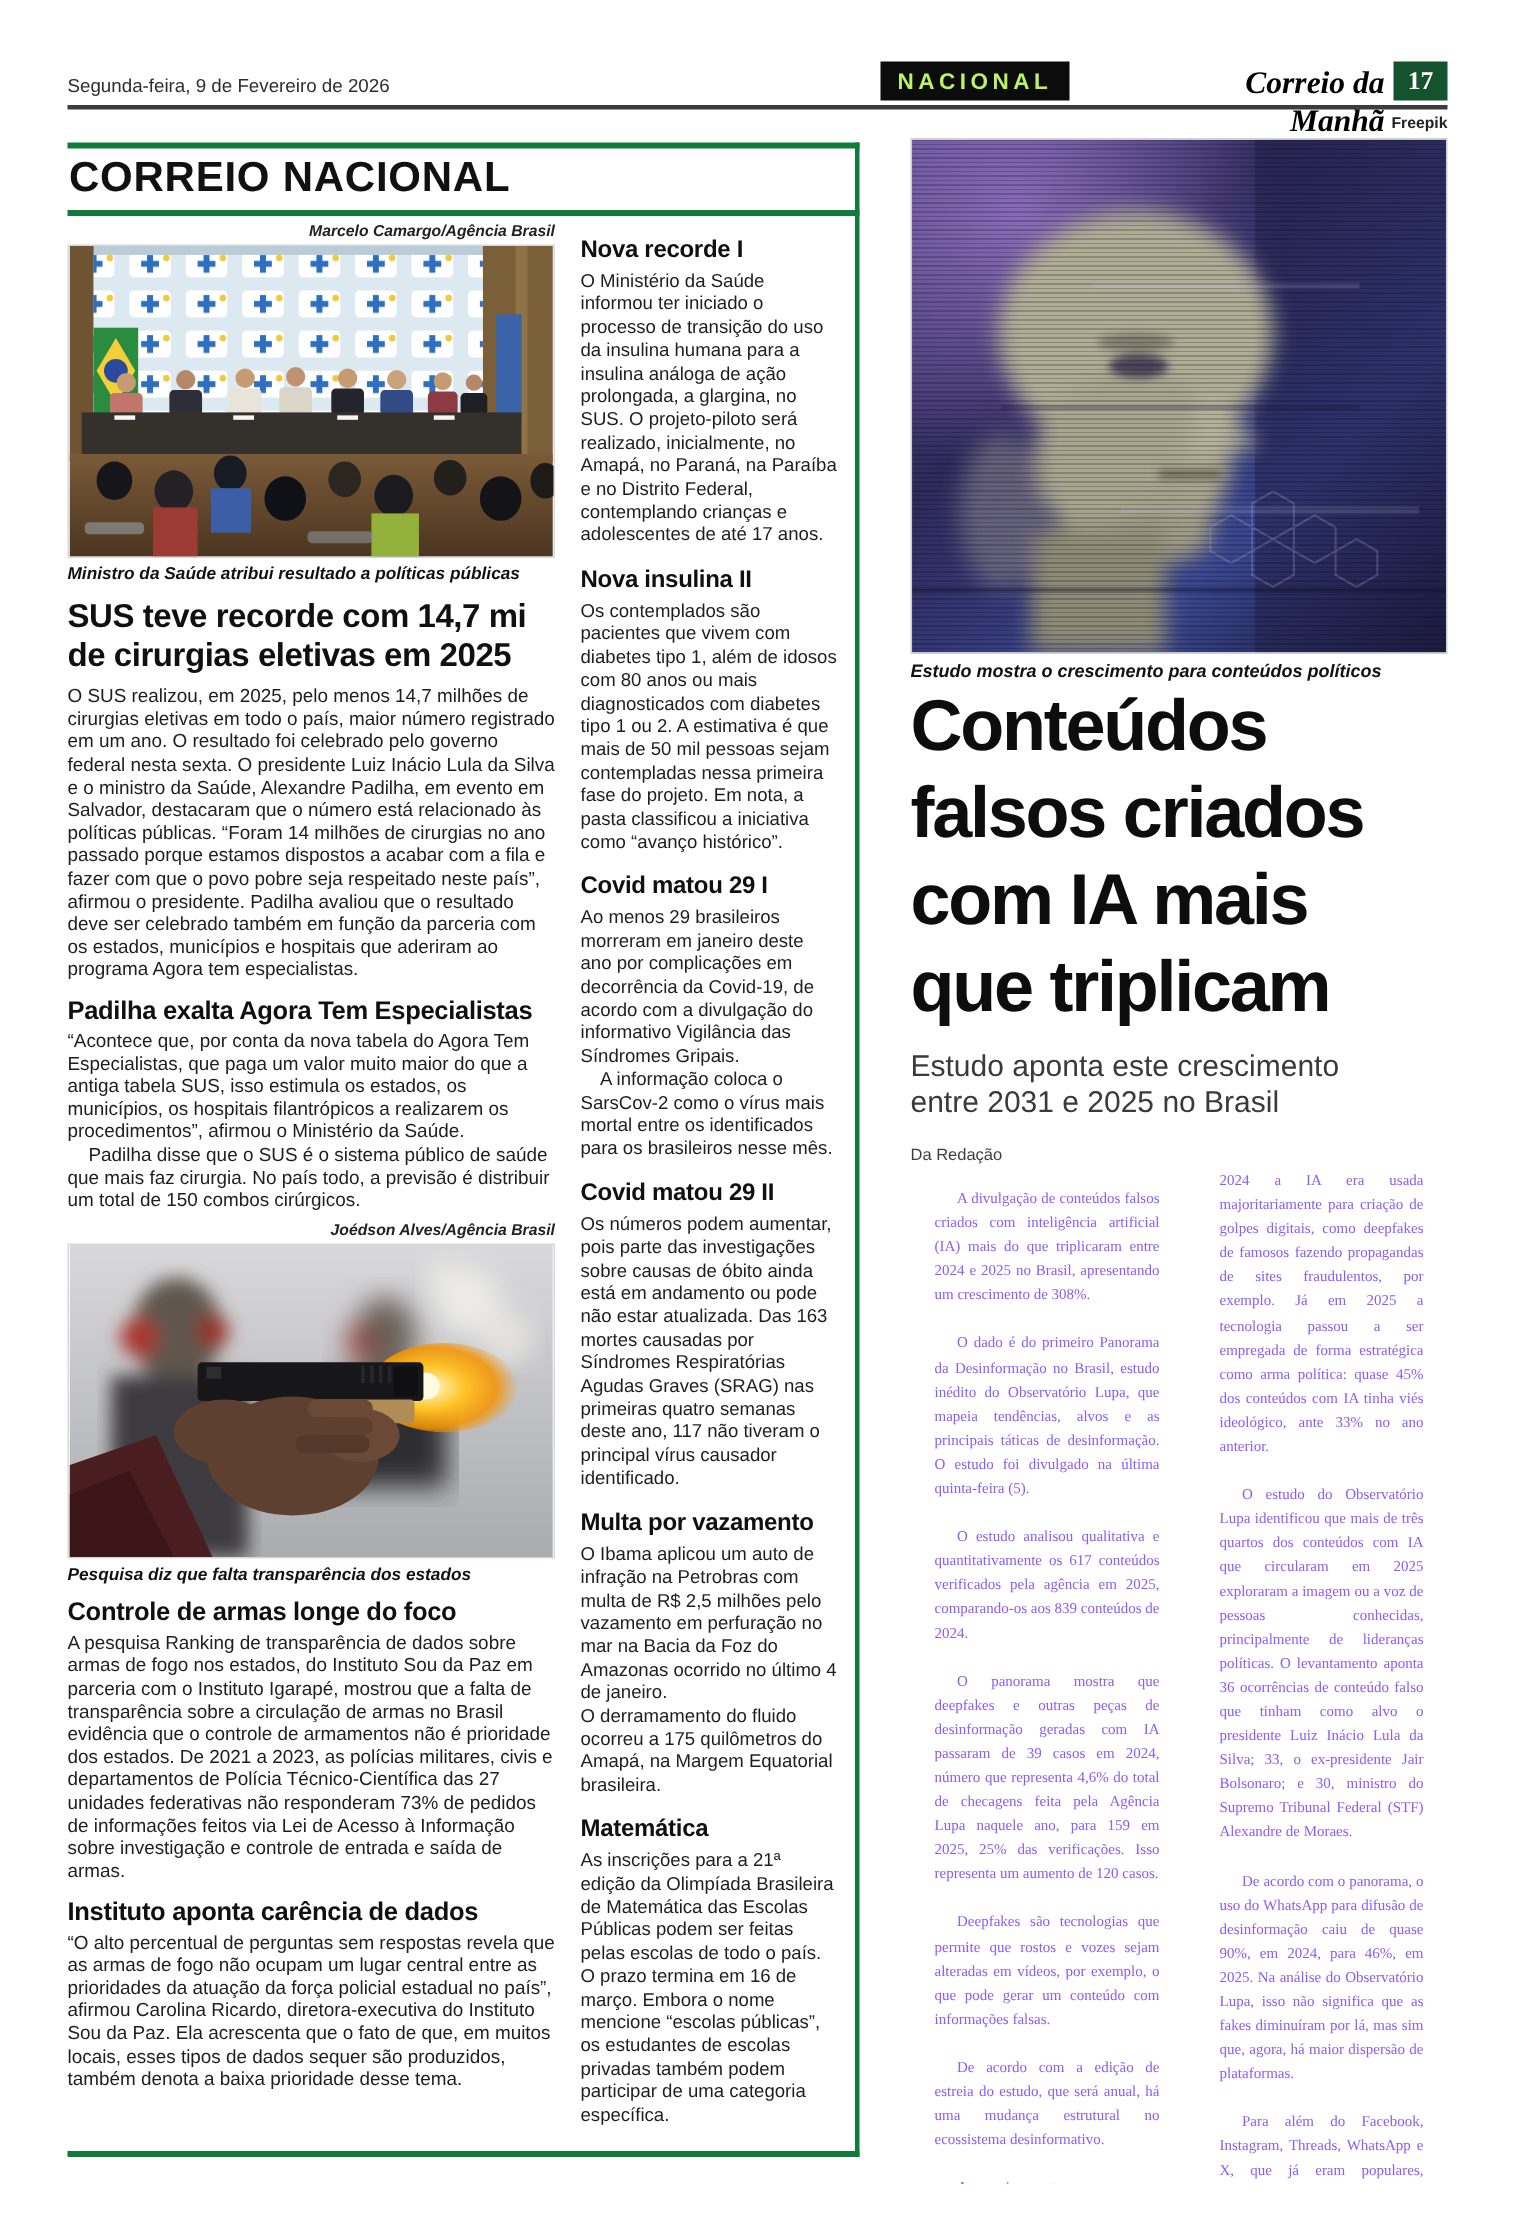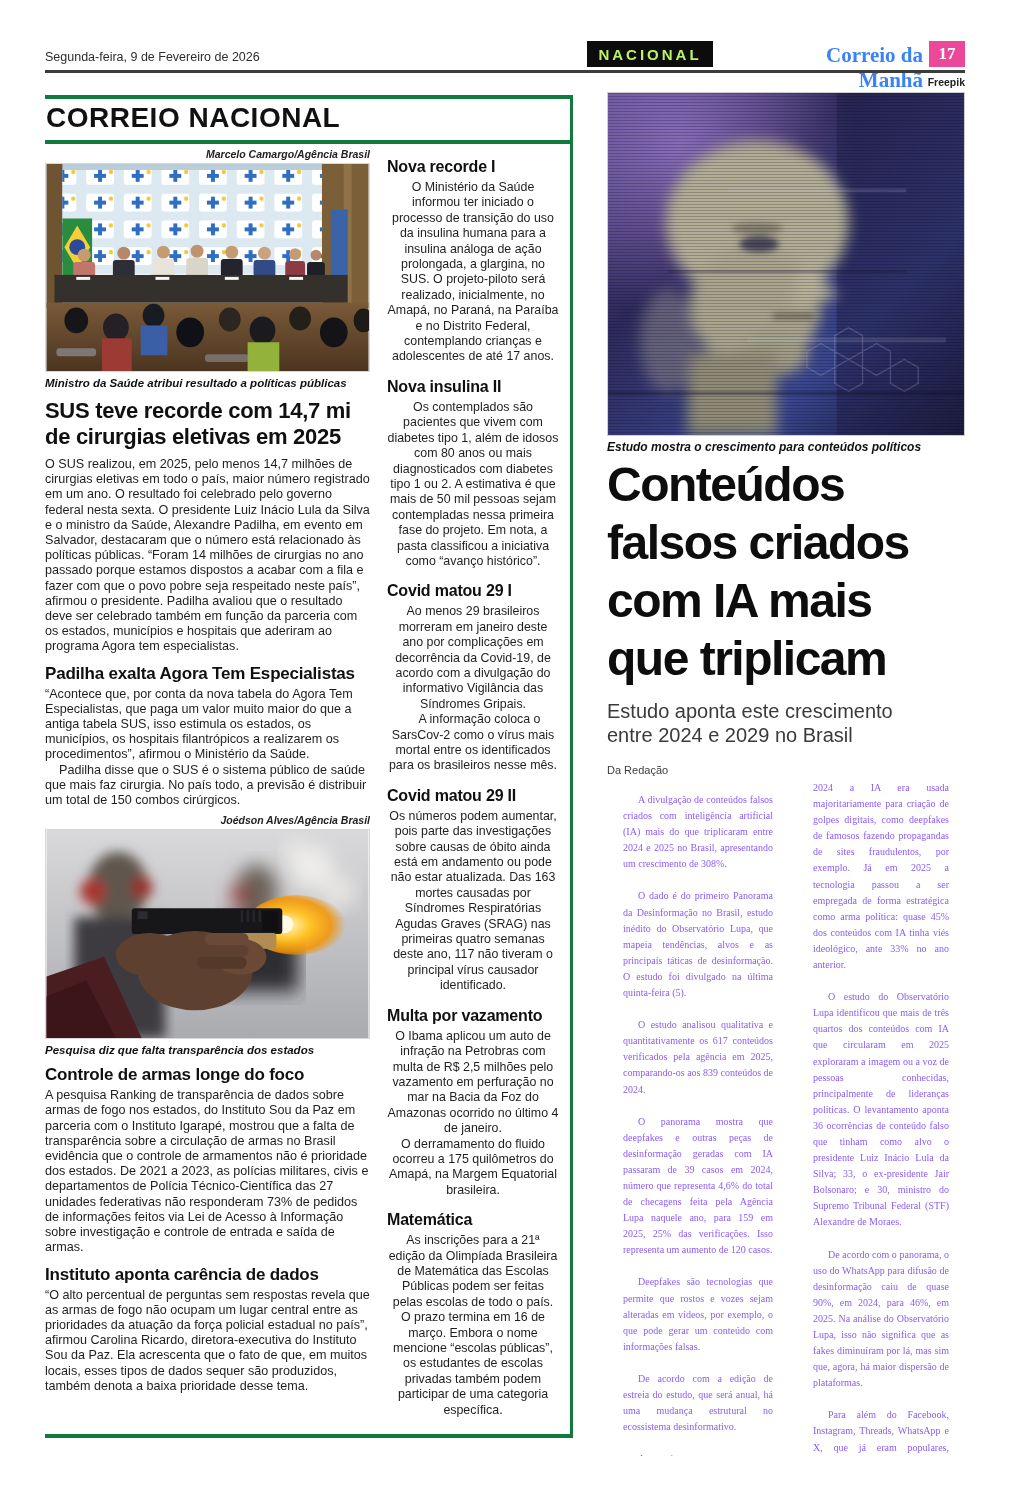--- a/index.html
+++ b/index.html
@@ -6,22 +6,22 @@
   .page{position:relative;width:1010px;height:1488px;background:#fff;overflow:hidden;
         font-family:"Liberation Sans","DejaVu Sans",sans-serif;color:#1c1c1c;}
 
   
   .date{position:absolute;left:45px;top:50px;font-size:12.5px;color:#2e2e2e;}
   .header-rule{position:absolute;left:45px;top:70px;width:920px;height:3px;background:#3c3c3c;}
   .nacional-box{position:absolute;left:587px;top:41px;width:126px;height:26px;background:#0c0c0c;
                 color:#bef264;font-weight:700;font-size:15px;letter-spacing:3px;
                 display:flex;align-items:center;justify-content:center;}
   .masthead{position:absolute;left:763px;top:43px;width:160px;font-family:"Liberation Serif","DejaVu Serif",serif;
-            font-weight:700;font-size:21px;color:#3b82f6;text-align:right;}
-  .pagenum-box{position:absolute;left:929px;top:41px;width:36px;height:26px;background:#ec4899;color:#fff;
+            font-weight:700;font-size:21px;color:#000000;text-align:right;font-style:italic;}
+  .pagenum-box{position:absolute;left:929px;top:41px;width:36px;height:26px;background:#14532d;color:#fff;
                font-family:"Liberation Serif","DejaVu Serif",serif;font-weight:700;font-size:17px;
                display:flex;align-items:center;justify-content:center;}
 
   
   .greenline{position:absolute;background:#117a3d;}
   .sec-title{position:absolute;left:46px;top:102px;font-size:28px;font-weight:700;letter-spacing:.5px;color:#111;}
 
   
   .col-left{position:absolute;left:45px;top:148px;width:325px;}
   .col-mid{position:absolute;left:387px;top:158px;width:172px;}
@@ -31,21 +31,21 @@
   .photo-frame{width:325px;border:1px solid #d8d8d8;box-sizing:border-box;line-height:0;}
   .caption{font-style:italic;font-weight:700;font-size:11.5px;color:#111;margin:5px 0 9px 0;}
 
   .h-sus{font-size:22px;line-height:26px;font-weight:700;color:#101010;letter-spacing:-.3px;margin:2px 0 7px 0;}
   .body-sans p{font-size:12.6px;line-height:15.2px;margin:0;color:#1e1e1e;}
   .body-sans p.indent{text-indent:14px;}
   .sub-h{font-size:17px;font-weight:700;color:#101010;letter-spacing:-.2px;margin:9px 0 3px 0;}
 
   .brief h3{font-size:16px;font-weight:700;color:#101010;margin:13px 0 4px 0;letter-spacing:-.2px;}
   .brief:first-child h3{margin-top:0;}
-  .brief p{font-size:12.4px;line-height:15.4px;margin:0;color:#1e1e1e;text-align:center;}
+  .brief p{font-size:12.4px;line-height:15.4px;margin:0;color:#1e1e1e;}
   .brief p.indent{text-indent:13px;}
 
   
   .freepik{position:absolute;top:76px;right:0;font-size:10.5px;font-weight:700;color:#222;}
   .ai-photo{position:absolute;top:92px;left:0;width:358px;height:344px;border:1px solid #cfcfcf;box-sizing:border-box;overflow:hidden;}
   .scanlines{position:absolute;inset:0;background:repeating-linear-gradient(to bottom,rgba(8,8,28,.22) 0 1px,rgba(255,255,255,0) 1px 3px);}
   .ai-caption{position:absolute;top:440px;left:0;font-style:italic;font-weight:700;font-size:12px;color:#111;}
   .h-ia{position:absolute;top:456px;left:0;font-size:48px;line-height:58px;font-weight:700;letter-spacing:-1.5px;color:#0d0d0d;}
   .deck{position:absolute;top:700px;left:0;font-size:20px;line-height:23.5px;color:#3a3a3a;}
   .serif-col{position:absolute;width:182px;height:692px;overflow:hidden;
@@ -335,21 +335,21 @@
 
     <div class="h-ia">
       <div>Conteúdos</div>
       <div>falsos criados</div>
       <div>com IA mais</div>
       <div>que triplicam</div>
     </div>
 
     <div class="deck">
       <div>Estudo aponta este crescimento</div>
-      <div>entre 2024 e 2029 no Brasil</div>
+      <div>entre 2031 e 2025 no Brasil</div>
     </div>
 
     <div class="serif-col c1">
       <div class="byline">Da Redação</div>
       <p class="indent">A divulgação de conteúdos falsos criados com inteligência artificial (IA) mais do que triplicaram entre 2024 e 2025 no Brasil, apresentando um crescimento de 308%.</p>
       <p class="indent">O dado é do primeiro Panorama da Desinformação no Brasil, estudo inédito do Observatório Lupa, que mapeia tendências, alvos e as principais táticas de desinformação. O estudo foi divulgado na última quinta-feira (5).</p>
       <p class="indent">O estudo analisou qualitativa e quantitativamente os 617 conteúdos verificados pela agência em 2025, comparando-os aos 839 conteúdos de 2024.</p>
       <p class="indent">O panorama mostra que deepfakes e outras peças de desinformação geradas com IA passaram de 39 casos em 2024, número que representa 4,6% do total de checagens feita pela Agência Lupa naquele ano, para 159 em 2025, 25% das verificações. Isso representa um aumento de 120 casos.</p>
       <p class="indent">Deepfakes são tecnologias que permite que rostos e vozes sejam alteradas em vídeos, por exemplo, o que pode gerar um conteúdo com informações falsas.</p>
       <p class="indent">De acordo com a edição de estreia do estudo, que será anual, há uma mudança estrutural no ecossistema desinformativo.</p>

